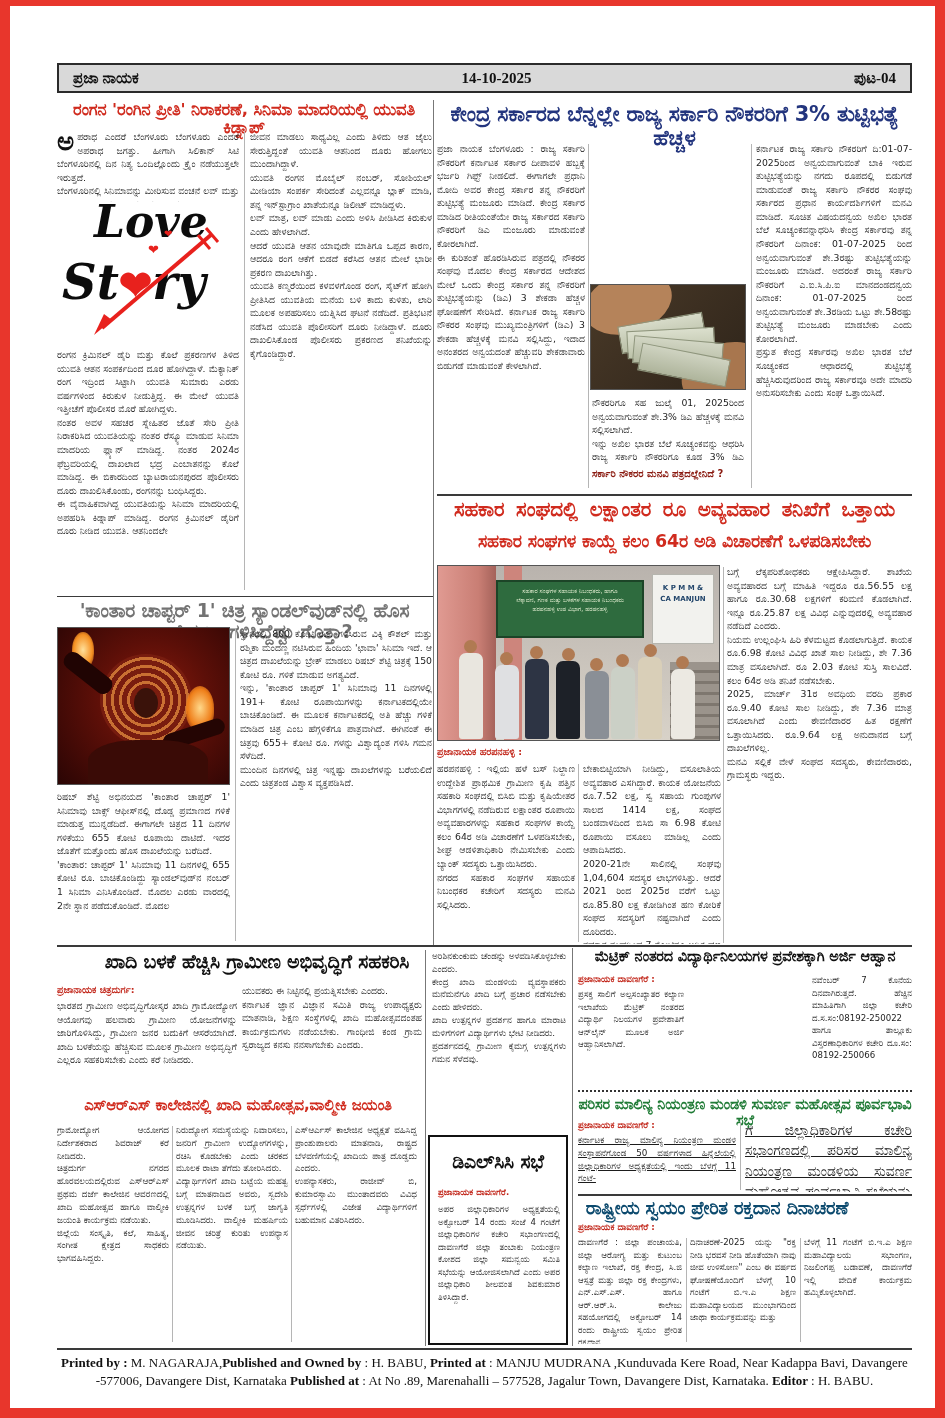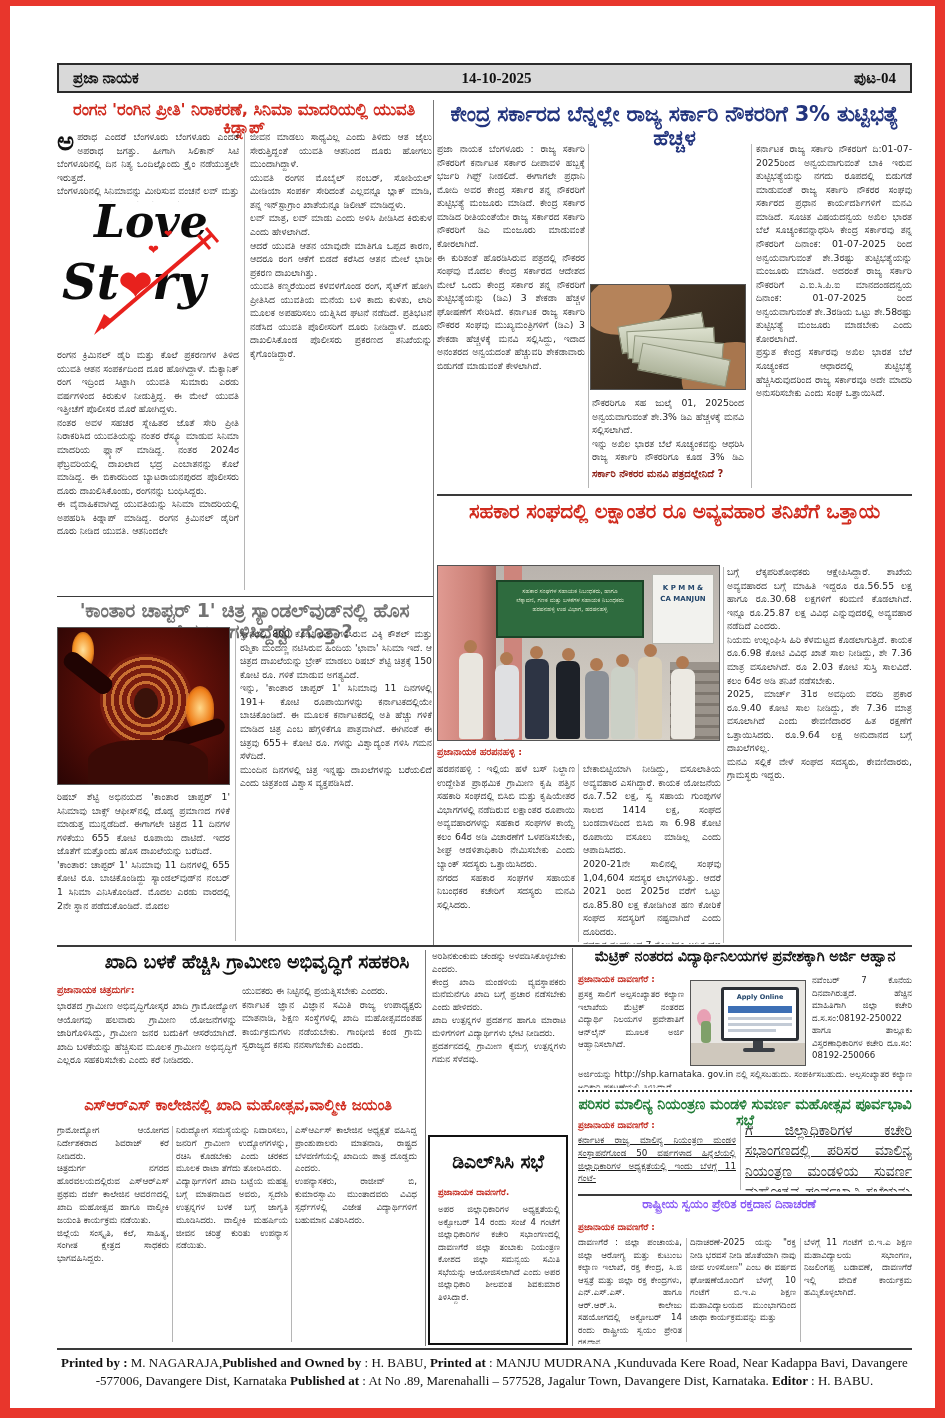--- a/index.html
+++ b/index.html
@@ -99,21 +99,22 @@
   <div class="col" style="left:756px;top:142px;width:156px;height:348px;">ಕರ್ನಾಟಕ ರಾಜ್ಯ ಸರ್ಕಾರಿ ನೌಕರರಿಗೆ ದಿ:01-07-2025ರಿಂದ ಅನ್ವಯವಾಗುವಂತೆ ಬಾಕಿ ಇರುವ ತುಟ್ಟಿಭತ್ಯೆಯನ್ನು ನಗದು ರೂಪದಲ್ಲಿ ಬಿಡುಗಡೆ ಮಾಡುವಂತೆ ರಾಜ್ಯ ಸರ್ಕಾರಿ ನೌಕರರ ಸಂಘವು ಸರ್ಕಾರದ ಪ್ರಧಾನ ಕಾರ್ಯದರ್ಶಿಗಳಿಗೆ ಮನವಿ ಮಾಡಿದೆ. ಸೂಚಿತ ವಿಷಯದನ್ವಯ ಅಖಿಲ ಭಾರತ ಬೆಲೆ ಸೂಚ್ಯಂಕವನ್ನಾಧರಿಸಿ ಕೇಂದ್ರ ಸರ್ಕಾರವು ತನ್ನ ನೌಕರರಿಗೆ ದಿನಾಂಕ: 01-07-2025 ರಿಂದ ಅನ್ವಯವಾಗುವಂತೆ ಶೇ.3ರಷ್ಟು ತುಟ್ಟಿಭತ್ಯೆಯನ್ನು ಮಂಜೂರು ಮಾಡಿದೆ. ಅದರಂತೆ ರಾಜ್ಯ ಸರ್ಕಾರಿ ನೌಕರರಿಗೆ ಎ.ಐ.ಸಿ.ಪಿ.ಐ ಮಾನದಂಡದನ್ವಯ ದಿನಾಂಕ: 01-07-2025 ರಿಂದ ಅನ್ವಯವಾಗುವಂತೆ ಶೇ.3ರಡಿಯ ಒಟ್ಟು ಶೇ.58ರಷ್ಟು ತುಟ್ಟಿಭತ್ಯೆ ಮಂಜೂರು ಮಾಡಬೇಕು ಎಂದು ಕೋರಲಾಗಿದೆ.
 ಪ್ರಸ್ತುತ ಕೇಂದ್ರ ಸರ್ಕಾರವು ಅಖಿಲ ಭಾರತ ಬೆಲೆ ಸೂಚ್ಯಂಕದ ಆಧಾರದಲ್ಲಿ ತುಟ್ಟಿಭತ್ಯೆ ಹೆಚ್ಚಿಸಿರುವುದರಿಂದ ರಾಜ್ಯ ಸರ್ಕಾರವೂ ಅದೇ ಮಾದರಿ ಅನುಸರಿಸಬೇಕು ಎಂದು ಸಂಘ ಒತ್ತಾಯಿಸಿದೆ.</div>
   <div class="vrule" style="left:588px;top:144px;height:344px;"></div>
   <div class="vrule" style="left:751px;top:144px;height:344px;"></div>
 
   <div class="vrule" style="left:433px;top:100px;height:845px;background:#777;"></div>
   <div class="hrule" style="left:437px;top:494px;width:475px;height:2px;"></div>
   <div class="hrule" style="left:57px;top:596px;width:376px;"></div>
   <div class="hrule" style="left:57px;top:945px;width:855px;height:2px;"></div>
 
-  <div class="hl" style="left:437px;top:500px;width:475px;font-size:20px;color:#d02b1e;">ಸಹಕಾರ ಸಂಘದಲ್ಲಿ ಲಕ್ಷಾಂತರ ರೂ ಅವ್ಯವಹಾರ ತನಿಖೆಗೆ ಒತ್ತಾಯ</div>
+  <div class="hl" style="left:437px;top:500px;width:475px;font-size:20px;color:#d02b1e;font-family:Liberation Mono, monospace;">ಸಹಕಾರ ಸಂಘದಲ್ಲಿ ಲಕ್ಷಾಂತರ ರೂ ಅವ್ಯವಹಾರ ತನಿಖೆಗೆ ಒತ್ತಾಯ</div>
+  <div class="hl" style="left:437px;top:532px;width:475px;font-size:17.5px;color:#d02b1e;">ಸಹಕಾರ ಸಂಘಗಳ ಕಾಯ್ದೆ ಕಲಂ 64ರ ಅಡಿ ವಿಚಾರಣೆಗೆ ಒಳಪಡಿಸಬೇಕು</div>
 
   <div class="photo" style="left:437px;top:565px;width:283px;height:176px;background:linear-gradient(#b9b3ad,#d8d2c8);">
     <div class="abs" style="left:0;top:0;width:58px;height:176px;background:linear-gradient(90deg,#e09a92,#c97e74 70%,#a4625a);"></div>
     <div class="abs" style="left:66px;top:0;width:18px;height:176px;background:#cd857c;"></div>
     <div class="abs" style="left:232px;top:96px;width:51px;height:80px;background:repeating-linear-gradient(#9b948c 0 8px,#7e776f 8px 11px);"></div>
     <div class="abs" style="left:58px;top:14px;width:148px;height:58px;background:#2e6b3e;border:2px solid #1c4427;color:#eef6da;font-size:6px;line-height:1.5;text-align:center;padding:4px 3px;box-sizing:border-box;">
       <div>ಸಹಕಾರ ಸಂಘಗಳ ಸಹಾಯಕ ನಿಬಂಧಕರು, ಹಾಗೂ</div>
       <div>ಲೆಕ್ಕಾವಣಿ, ಗಣಕ ಮತ್ತು ಬಳಕೆಗಳ ಸಹಾಯಕ ನಿಬಂಧಕರು</div>
       <div>ಹರಪನಹಳ್ಳಿ ಉಪ ವಿಭಾಗ, ಹರಪನಹಳ್ಳಿ</div>
     </div>
@@ -214,51 +215,34 @@
   <div class="dlcc-box">
     <div class="hl" style="left:0;top:14px;width:136px;font-size:19px;color:#101010;position:absolute;">ಡಿಎಲ್‌ಸಿಸಿ ಸಭೆ</div>
     <div class="byline" style="left:8px;top:50px;font-size:8.5px;position:absolute;">ಪ್ರಜಾನಾಯಕ ದಾವಣಗೆರೆ.</div>
     <div class="col" style="left:8px;top:66px;width:122px;height:136px;font-size:8.6px;position:absolute;">ಅಪರ ಜಿಲ್ಲಾಧಿಕಾರಿಗಳ ಅಧ್ಯಕ್ಷತೆಯಲ್ಲಿ ಅಕ್ಟೋಬರ್ 14 ರಂದು ಸಂಜೆ 4 ಗಂಟೆಗೆ ಜಿಲ್ಲಾಧಿಕಾರಿಗಳ ಕಚೇರಿ ಸಭಾಂಗಣದಲ್ಲಿ ದಾವಣಗೆರೆ ಜಿಲ್ಲಾ ತಂಬಾಕು ನಿಯಂತ್ರಣ ಕೋಶದ ಜಿಲ್ಲಾ ಸಮನ್ವಯ ಸಮಿತಿ ಸಭೆಯನ್ನು ಆಯೋಜಿಸಲಾಗಿದೆ ಎಂದು ಅಪರ ಜಿಲ್ಲಾಧಿಕಾರಿ ಶೀಲವಂತ ಶಿವಕುಮಾರ ತಿಳಿಸಿದ್ದಾರೆ.</div>
   </div>
 
   <div class="hl" style="left:578px;top:948px;width:334px;font-size:14.5px;color:#101010;">ಮೆಟ್ರಿಕ್ ನಂತರದ ವಿದ್ಯಾರ್ಥಿನಿಲಯಗಳ ಪ್ರವೇಶಕ್ಕಾಗಿ ಅರ್ಜಿ ಆಹ್ವಾನ</div>
   <div class="byline" style="left:578px;top:974px;font-size:8.8px;">ಪ್ರಜಾನಾಯಕ ದಾವಣಗೆರೆ :</div>
   <div class="col" style="left:578px;top:988px;width:106px;height:120px;font-size:8.6px;">ಪ್ರಸಕ್ತ ಸಾಲಿಗೆ ಅಲ್ಪಸಂಖ್ಯಾತರ ಕಲ್ಯಾಣ ಇಲಾಖೆಯ ಮೆಟ್ರಿಕ್ ನಂತರದ ವಿದ್ಯಾರ್ಥಿ ನಿಲಯಗಳ ಪ್ರವೇಶಾತಿಗೆ ಆನ್‌ಲೈನ್ ಮೂಲಕ ಅರ್ಜಿ ಆಹ್ವಾನಿಸಲಾಗಿದೆ.</div>
 
-  <div class="photo" style="left:690px;top:980px;width:116px;height:86px;background:#e8e6e2;">
-    <div class="abs" style="left:0;bottom:0;width:116px;height:22px;background:#cfc8bd;"></div>
-    <div class="abs" style="left:6px;top:28px;width:14px;height:18px;border-radius:50%;background:#e8a0b4;"></div>
-    <div class="abs" style="left:10px;top:40px;width:10px;height:22px;background:#7fa06a;border-radius:4px;"></div>
-    <div class="abs" style="left:30px;top:6px;width:78px;height:54px;background:#2b2f35;border-radius:3px;padding:3px;box-sizing:border-box;">
-      <div class="abs" style="left:3px;top:3px;right:3px;bottom:3px;background:#ffffff;">
-        <div style="font-size:6.5px;font-weight:bold;color:#23466b;text-align:center;padding-top:3px;">Apply Online</div>
-        <div class="abs" style="left:4px;top:16px;width:64px;height:7px;background:#3d6fb5;"></div>
-        <div class="abs" style="left:4px;top:27px;width:64px;height:3px;background:#c3cbd6;"></div>
-        <div class="abs" style="left:4px;top:33px;width:64px;height:3px;background:#c3cbd6;"></div>
-        <div class="abs" style="left:4px;top:39px;width:48px;height:3px;background:#c3cbd6;"></div>
-      </div>
-    </div>
-    <div class="abs" style="left:62px;top:60px;width:10px;height:8px;background:#3b3f45;"></div>
-    <div class="abs" style="left:52px;top:67px;width:32px;height:4px;background:#3b3f45;border-radius:2px;"></div>
-  </div>
 
   <div class="col" style="left:812px;top:974px;width:100px;height:136px;font-size:8.6px;">ನವೆಂಬರ್ 7 ಕೊನೆಯ ದಿನವಾಗಿರುತ್ತದೆ. ಹೆಚ್ಚಿನ ಮಾಹಿತಿಗಾಗಿ ಜಿಲ್ಲಾ ಕಚೇರಿ ದ.ಸ.ಸಂ:08192-250022 ಹಾಗೂ ತಾಲ್ಲೂಕು ವಿಸ್ತರಣಾಧಿಕಾರಿಗಳ ಕಚೇರಿ ದೂ.ಸಂ: 08192-250066</div>
-  <div class="col" style="left:578px;top:1068px;width:334px;height:20px;font-size:8.6px;">ಅರ್ಜಿಯನ್ನು http://shp.karnataka. gov.in ನಲ್ಲಿ ಸಲ್ಲಿಸಬಹುದು. ಸಂಪರ್ಕಿಸಬಹುದು. ಅಲ್ಪಸಂಖ್ಯಾತರ ಕಲ್ಯಾಣ ಅಧಿಕಾರಿ ಪ್ರಕಟಣೆಯಲ್ಲಿ ತಿಳಿಸಿದ್ದಾರೆ.</div>
 
   <div class="dotted" style="left:578px;top:1090px;width:334px;"></div>
 
   <div class="hl" style="left:578px;top:1096px;width:334px;font-size:14.5px;color:#207b36;">ಪರಿಸರ ಮಾಲಿನ್ಯ ನಿಯಂತ್ರಣ ಮಂಡಳಿ ಸುವರ್ಣ ಮಹೋತ್ಸವ ಪೂರ್ವಭಾವಿ ಸಭೆ</div>
   <div class="byline" style="left:578px;top:1120px;font-size:8.8px;">ಪ್ರಜಾನಾಯಕ ದಾವಣಗೆರೆ :</div>
   <div class="col" style="left:578px;top:1134px;width:158px;height:58px;font-size:8.8px;text-decoration:underline;">ಕರ್ನಾಟಕ ರಾಜ್ಯ ಮಾಲಿನ್ಯ ನಿಯಂತ್ರಣ ಮಂಡಳಿ ಸಂಸ್ಥಾಪನೆಗೊಂಡ 50 ವರ್ಷಗಳಾದ ಹಿನ್ನೆಲೆಯಲ್ಲಿ ಜಿಲ್ಲಾಧಿಕಾರಿಗಳ ಅಧ್ಯಕ್ಷತೆಯಲ್ಲಿ ಇಂದು ಬೆಳಗ್ಗೆ 11 ಗಂಟೆ-</div>
   <div class="col" style="left:745px;top:1120px;width:167px;height:72px;font-size:14px;text-decoration:underline;">ಗೆ ಜಿಲ್ಲಾಧಿಕಾರಿಗಳ ಕಚೇರಿ ಸಭಾಂಗಣದಲ್ಲಿ ಪರಿಸರ ಮಾಲಿನ್ಯ ನಿಯಂತ್ರಣ ಮಂಡಳಿಯ ಸುವರ್ಣ ಮಹೋತ್ಸವ ಪೂರ್ವಭಾವಿ ಸಭೆಯನ್ನು ಏರ್ಪಡಿಸಲಾಗಿದೆ ಎಂದು ಪರಿಸರ ಅಧಿಕಾರಿ ತಿಳಿಸಿದ್ದಾರೆ.</div>
   <div class="vrule" style="left:740px;top:1122px;height:68px;"></div>
 
   <div class="hrule" style="left:578px;top:1194px;width:334px;height:2px;"></div>
 
-  <div class="hl" style="left:562px;top:1198px;width:334px;font-size:12px;color:#8b5cf6;">ರಾಷ್ಟ್ರೀಯ ಸ್ವಯಂ ಪ್ರೇರಿತ ರಕ್ತದಾನ ದಿನಾಚರಣೆ</div>
+  <div class="hl" style="left:550px;top:1198px;width:334px;font-size:18px;color:#0c4a6e;">ರಾಷ್ಟ್ರೀಯ ಸ್ವಯಂ ಪ್ರೇರಿತ ರಕ್ತದಾನ ದಿನಾಚರಣೆ</div>
   <div class="byline" style="left:578px;top:1222px;font-size:8.8px;">ಪ್ರಜಾನಾಯಕ ದಾವಣಗೆರೆ :</div>
   <div class="col" style="left:578px;top:1236px;width:104px;height:108px;font-size:8.6px;">ದಾವಣಗೆರೆ : ಜಿಲ್ಲಾ ಪಂಚಾಯತಿ, ಜಿಲ್ಲಾ ಆರೋಗ್ಯ ಮತ್ತು ಕುಟುಂಬ ಕಲ್ಯಾಣ ಇಲಾಖೆ, ರಕ್ತ ಕೇಂದ್ರ, ಸಿ.ಜಿ ಆಸ್ಪತ್ರೆ ಮತ್ತು ಜಿಲ್ಲಾ ರಕ್ತ ಕೇಂದ್ರಗಳು, ಎನ್.ಎಸ್.ಎಸ್. ಹಾಗೂ ಆರ್.ಆರ್.ಸಿ. ಕಾಲೇಜು ಸಹಯೋಗದಲ್ಲಿ ಅಕ್ಟೋಬರ್ 14 ರಂದು ರಾಷ್ಟ್ರೀಯ ಸ್ವಯಂ ಪ್ರೇರಿತ ರಕ್ತದಾನ</div>
   <div class="col" style="left:690px;top:1236px;width:106px;height:108px;font-size:8.6px;">ದಿನಾಚರಣೆ-2025 ಯನ್ನು "ರಕ್ತ ನೀಡಿ ಭರವಸೆ ನೀಡಿ ಹೊತೆಯಾಗಿ ನಾವು ಜೀವ ಉಳಿಸೋಣ" ಎಂಬ ಈ ವರ್ಷದ ಘೋಷಣೆಯೊಂದಿಗೆ ಬೆಳಗ್ಗೆ 10 ಗಂಟೆಗೆ ಬಿ.ಇ.ಎ ಶಿಕ್ಷಣ ಮಹಾವಿದ್ಯಾಲಯದ ಮುಂಭಾಗದಿಂದ ಜಾಥಾ ಕಾರ್ಯಕ್ರಮವನ್ನು ಮತ್ತು</div>
   <div class="col" style="left:804px;top:1236px;width:108px;height:108px;font-size:8.6px;">ಬೆಳಗ್ಗೆ 11 ಗಂಟೆಗೆ ಬಿ.ಇ.ಎ ಶಿಕ್ಷಣ ಮಹಾವಿದ್ಯಾಲಯ ಸಭಾಂಗಣ, ನಿಜಲಿಂಗಪ್ಪ ಬಡಾವಣೆ, ದಾವಣಗೆರೆ ಇಲ್ಲಿ ವೇದಿಕೆ ಕಾರ್ಯಕ್ರಮ ಹಮ್ಮಿಕೊಳ್ಳಲಾಗಿದೆ.</div>
   <div class="vrule" style="left:686px;top:1238px;height:104px;"></div>
   <div class="vrule" style="left:800px;top:1238px;height:104px;"></div>
 
   <div class="hrule" style="left:57px;top:1348px;width:855px;height:2px;"></div>
   <div class="footer-wrap">
     <div><b>Printed by : </b><span>M. NAGARAJA,</span><b>Published and Owned by </b><span>: H. BABU, </span><b>Printed at </b><span>: MANJU MUDRANA ,Kunduvada Kere Road, Near Kadappa Bavi, Davangere</span></div>

